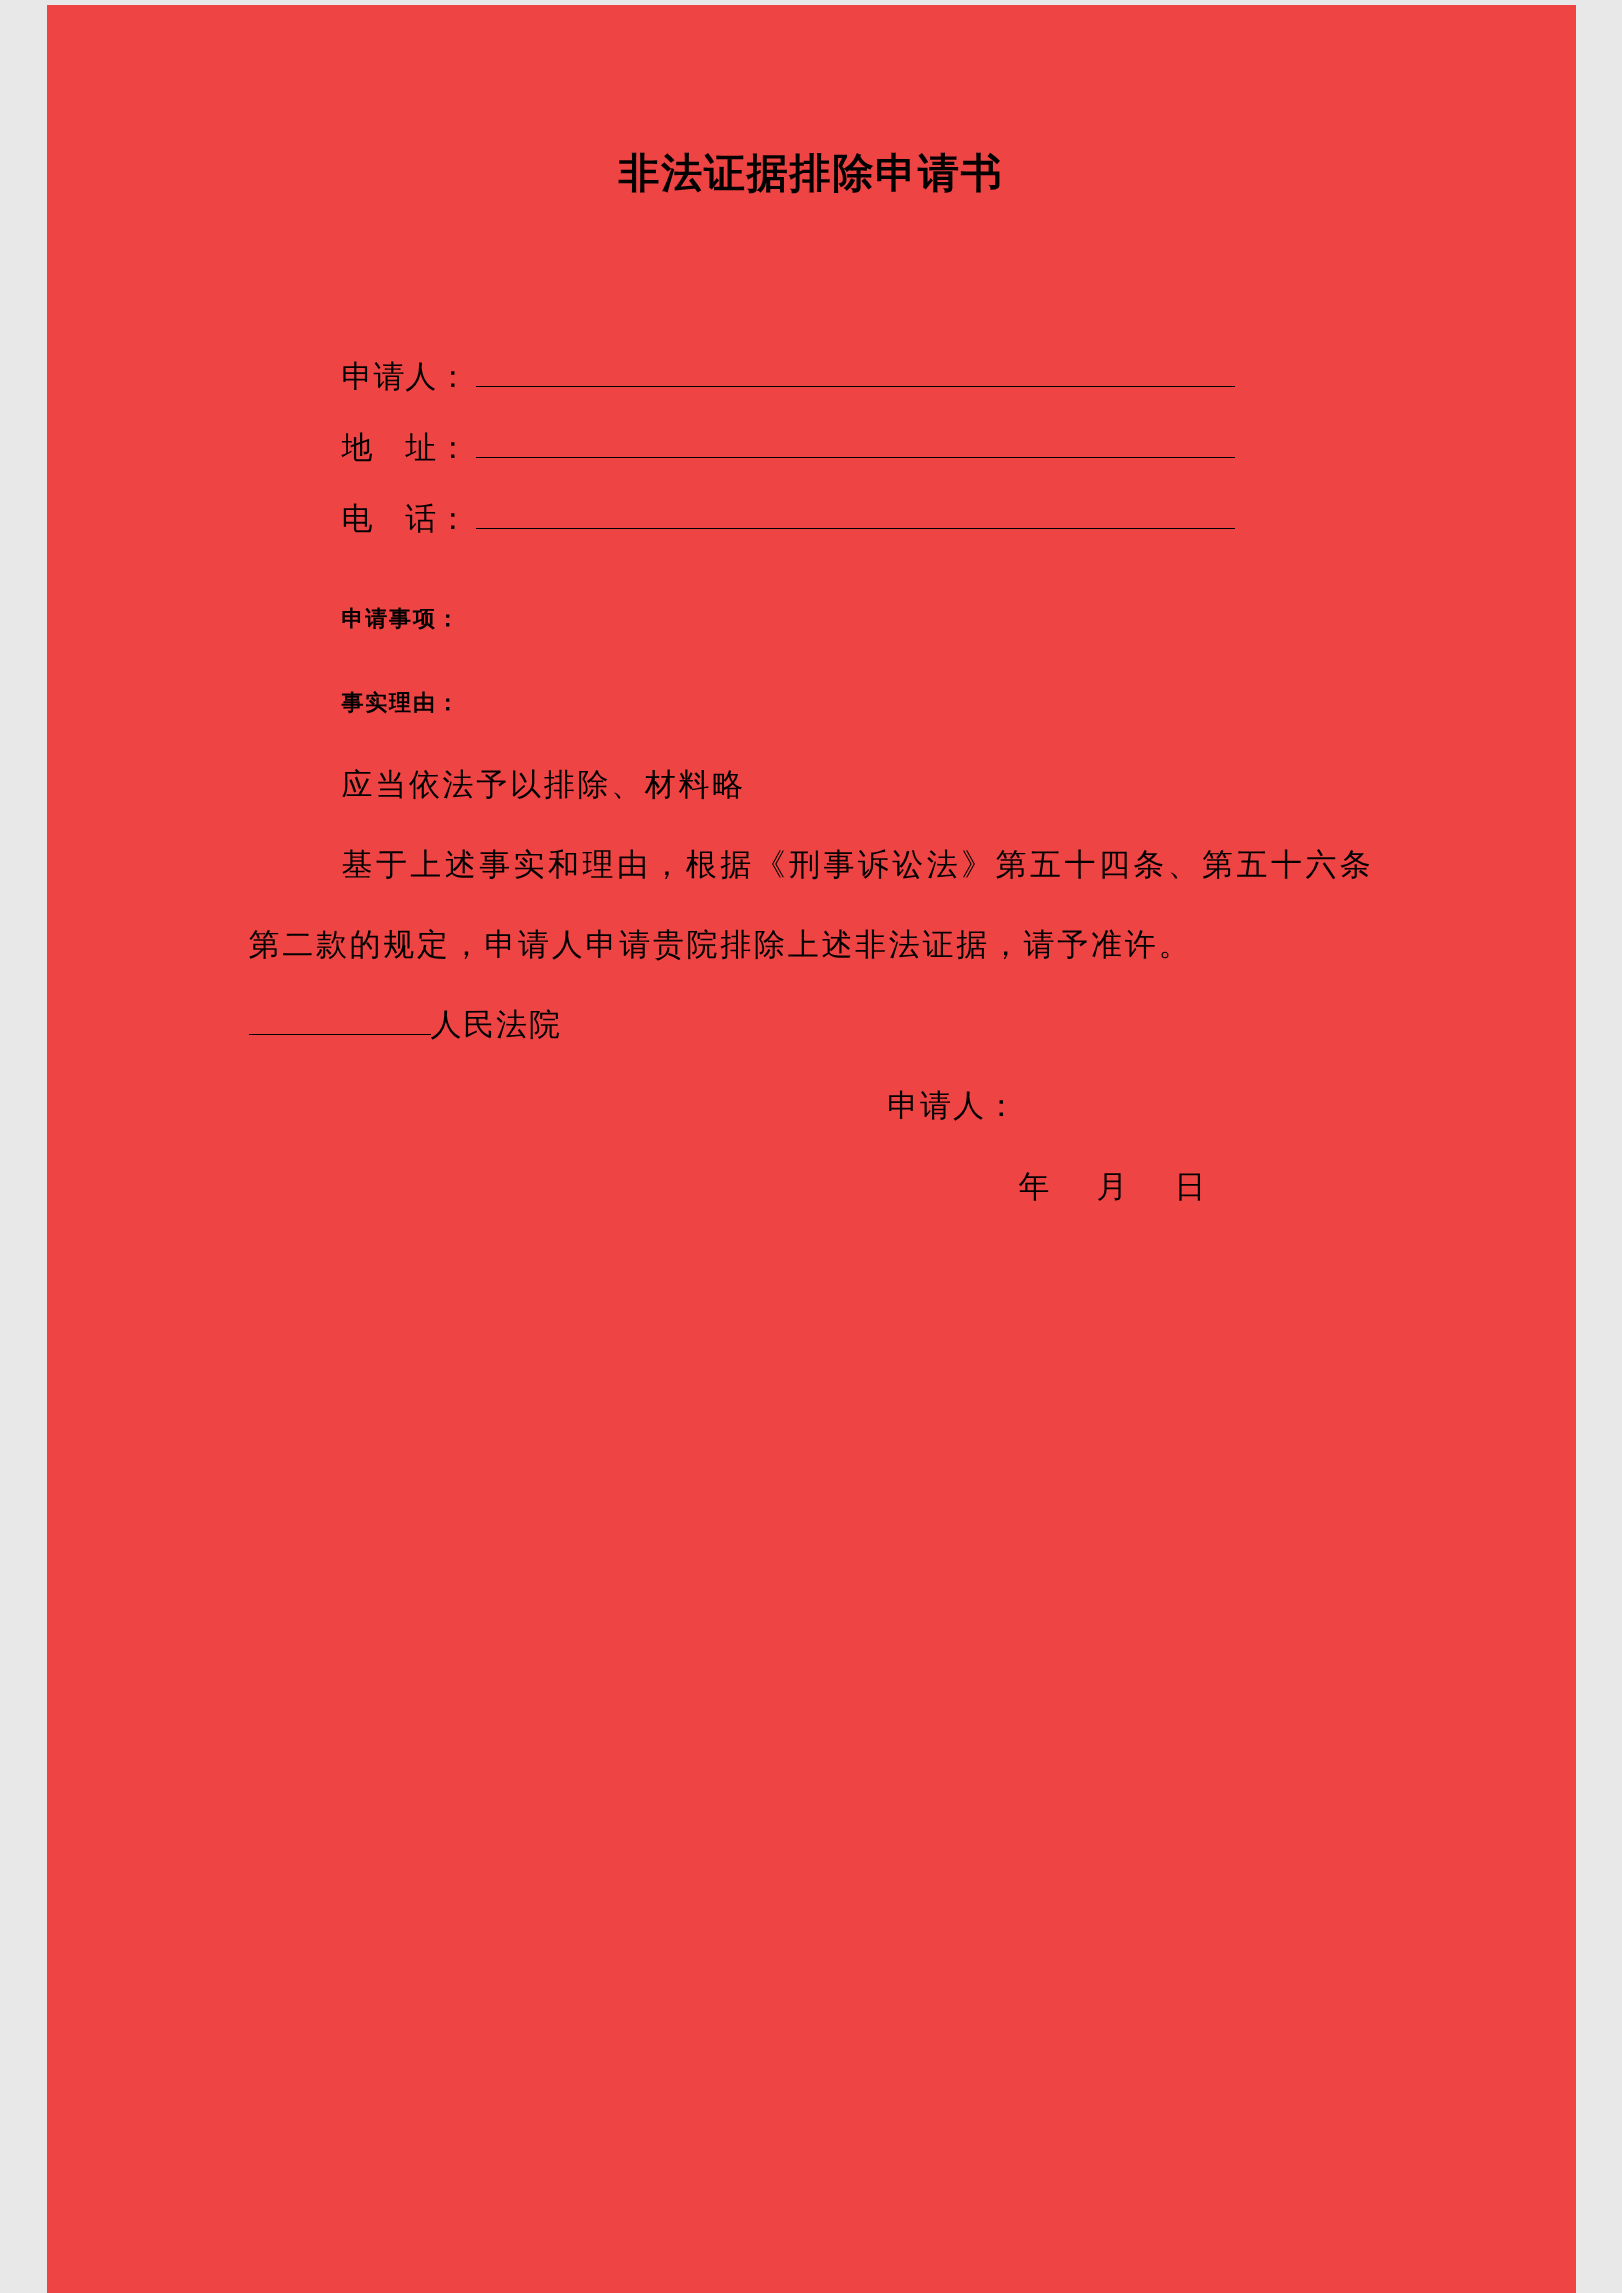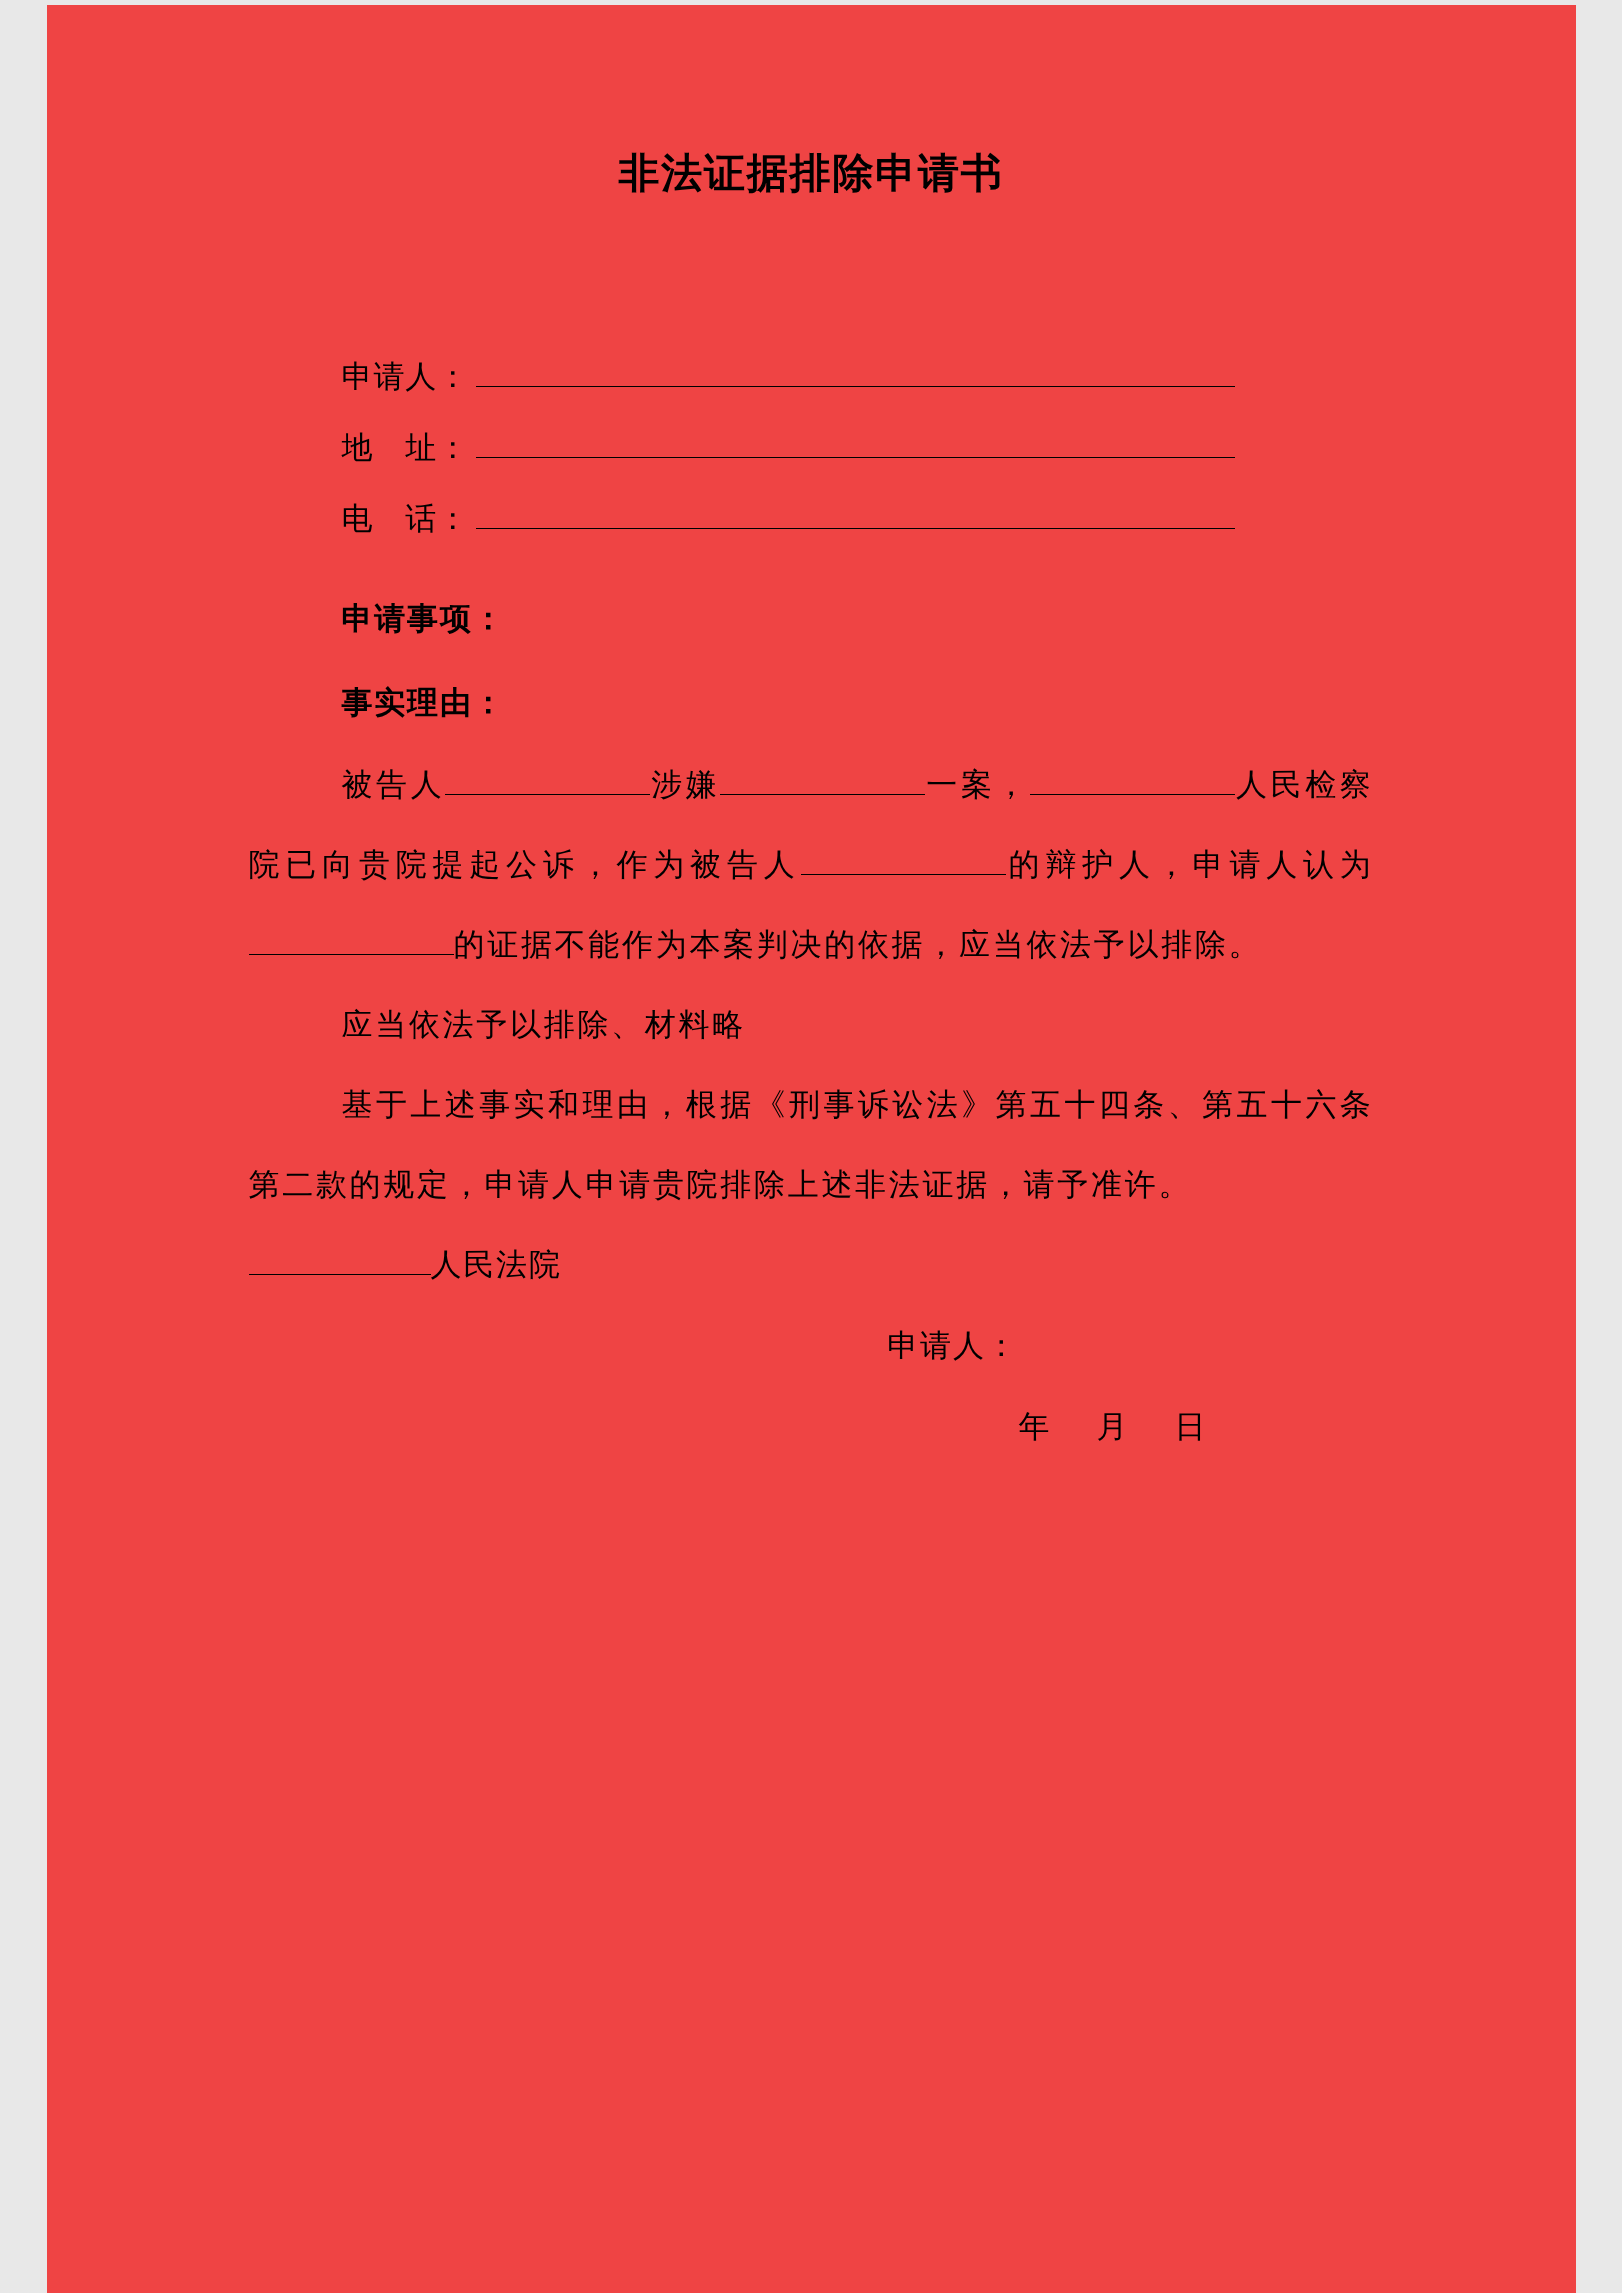--- a/index.html
+++ b/index.html
@@ -35,21 +35,21 @@
     display: inline-block;
     letter-spacing: 0.9px;
   }
   .field-line {
     display: inline-block;
     width: 759px;
     margin-left: 7.3px;
     border-bottom: 1.8px solid #000;
   }
   .heading {
-    font-size: 31px;
+    font-size: 22px;
     font-weight: bold;
     line-height: 84px;
     margin-left: 93px;
     letter-spacing: 1.8px;
   }
   .heading.first { margin-top: 23px; }
   .plain-line {
     font-size: 31px;
     line-height: 84px;
     margin-left: 93px;
@@ -112,21 +112,20 @@
     <div class="field-row">
       <span class="field-label">电　话：</span><span class="field-line"></span>
     </div>
   </div>
 
   <div class="heading first">申请事项：</div>
 
 
   <div class="heading">事实理由：</div>
 
-  <p class="para"><span>被告人</span><span class="blank"></span><span>涉嫌</span><span class="blank"></span><span>一案，</span><span class="blank"></span><span>人民检察院已向贵院提起公诉，作为被告人</span><span class="blank"></span><span>的辩护人，申请人认为</span><span class="blank"></span><span>的证据不能作为本案判决的依据，应当依法予以排除。</span></p>
 
   <p class="para">应当依法予以排除、材料略</p>
 
   <p class="para">基于上述事实和理由，根据《刑事诉讼法》第五十四条、第五十六条第二款的规定，申请人申请贵院排除上述非法证据，请予准许。</p>
 
 
   <p class="court-line"><span class="blank blank-court"></span><span>人民法院</span></p>
 
   <div class="signature-line"><span>申请人：</span></div>
 

